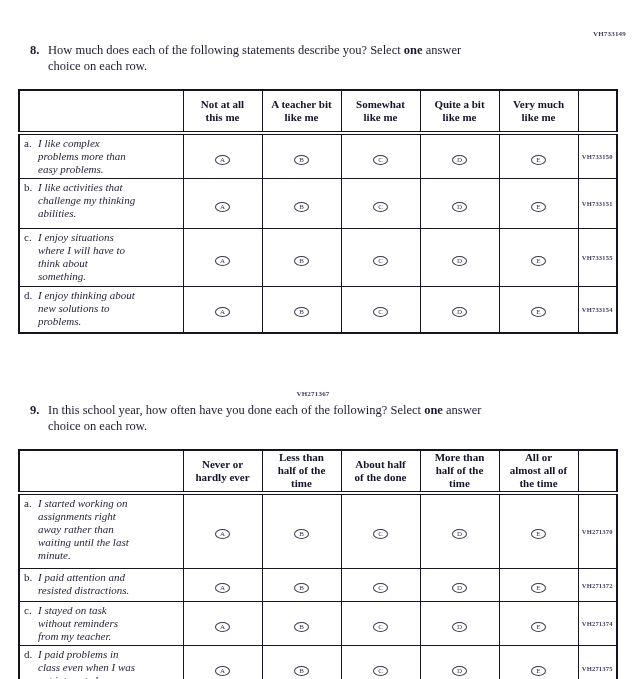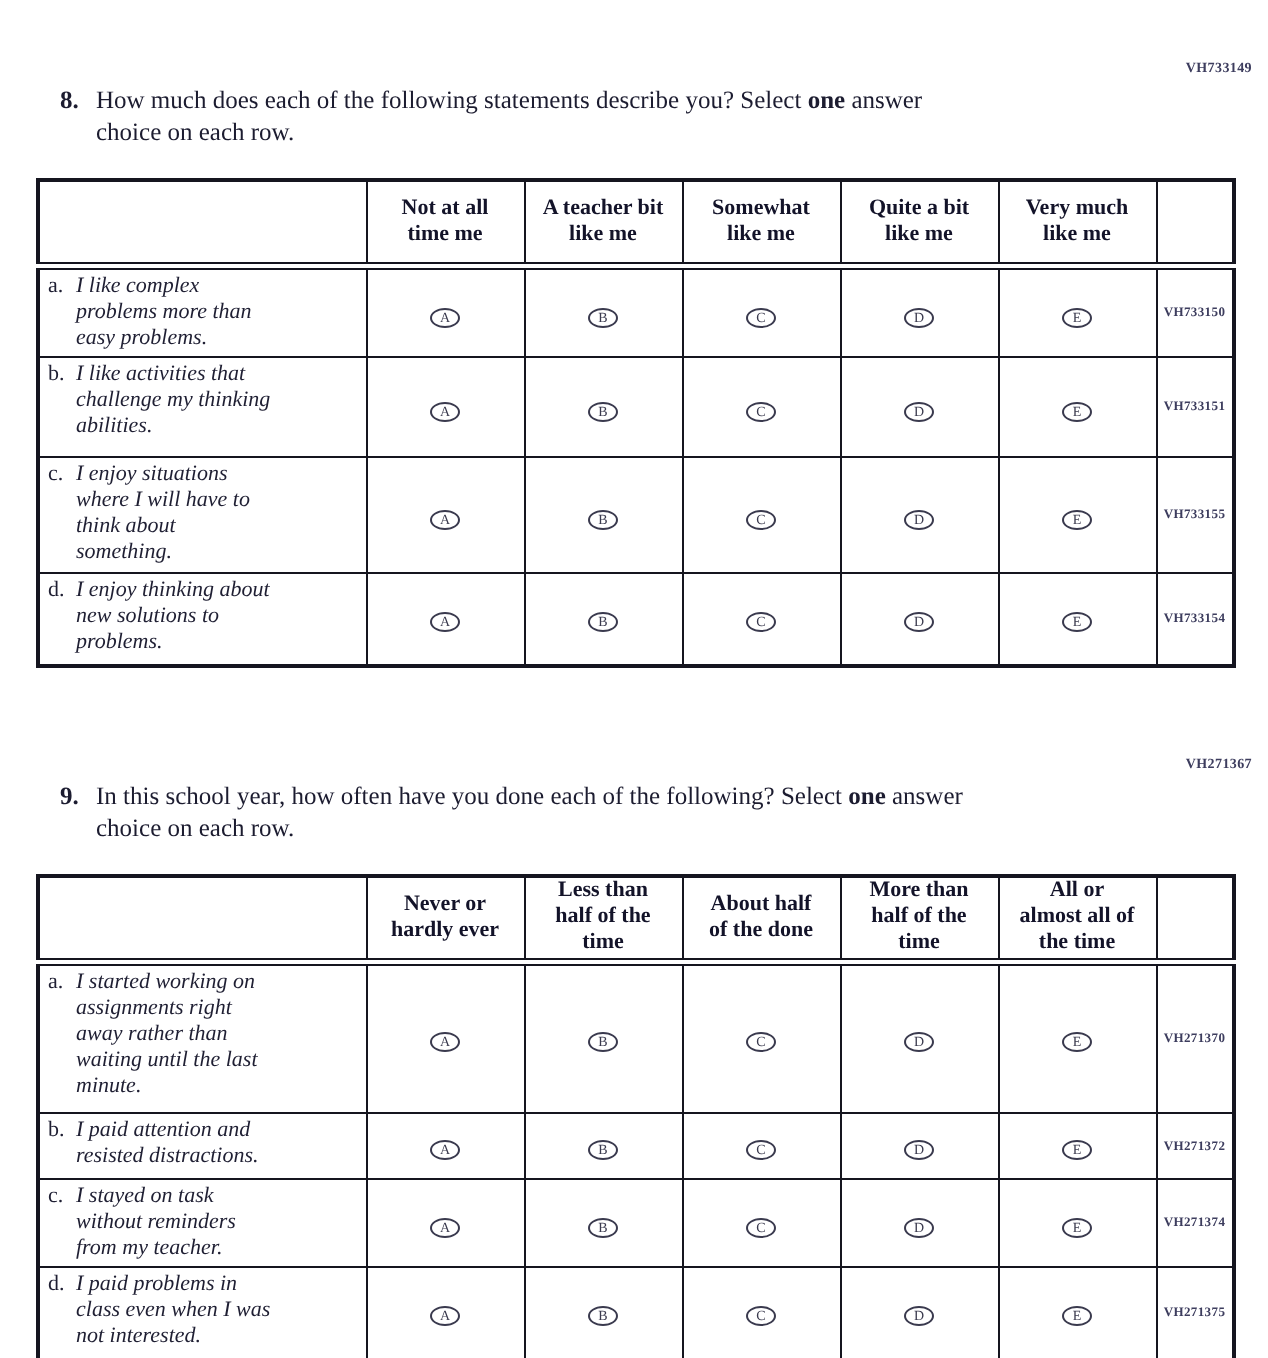--- a/index.html
+++ b/index.html
@@ -117,21 +117,21 @@
   .t1 tr.hdr { height: 43px; }
   .t1 tr.r0 { height: 44px; }
   .t1 tr.r1 { height: 50px; }
   .t1 tr.r2 { height: 58px; }
   .t1 tr.r3 { height: 46px; }
   .t2 tr.hdr { height: 43px; }
   .t2 tr.r0 { height: 76px; }
   .t2 tr.r1 { height: 33px; }
   .t2 tr.r2 { height: 44px; }
   .t2 tr.r3 { height: 46px; }
-  .q9 .qcode-top { margin-top: 44px; }
+  .q9 .qcode-top { margin-top: 56px; text-align: center; }
 </style>
 </head>
 <body>
 
 <div class="page">
 
   <section class="question q8">
     <div class="qcode-top">VH733149</div>
     <div class="qprompt">
       <span class="qnum">8.</span>
@@ -146,21 +146,21 @@
           <col class="c-opt">
           <col class="c-opt">
           <col class="c-opt">
           <col class="c-opt">
           <col class="c-code">
       </colgroup>
       <tbody>
           <tr class="hdr">
         <td class="corner"></td>
         <th>Not at all
-time me</th>
+this me</th>
         <th>A teacher bit
 like me</th>
         <th>Somewhat
 like me</th>
         <th>Quite a bit
 like me</th>
         <th>Very much
 like me</th>
         <td class="corner"></td>
       </tr>

